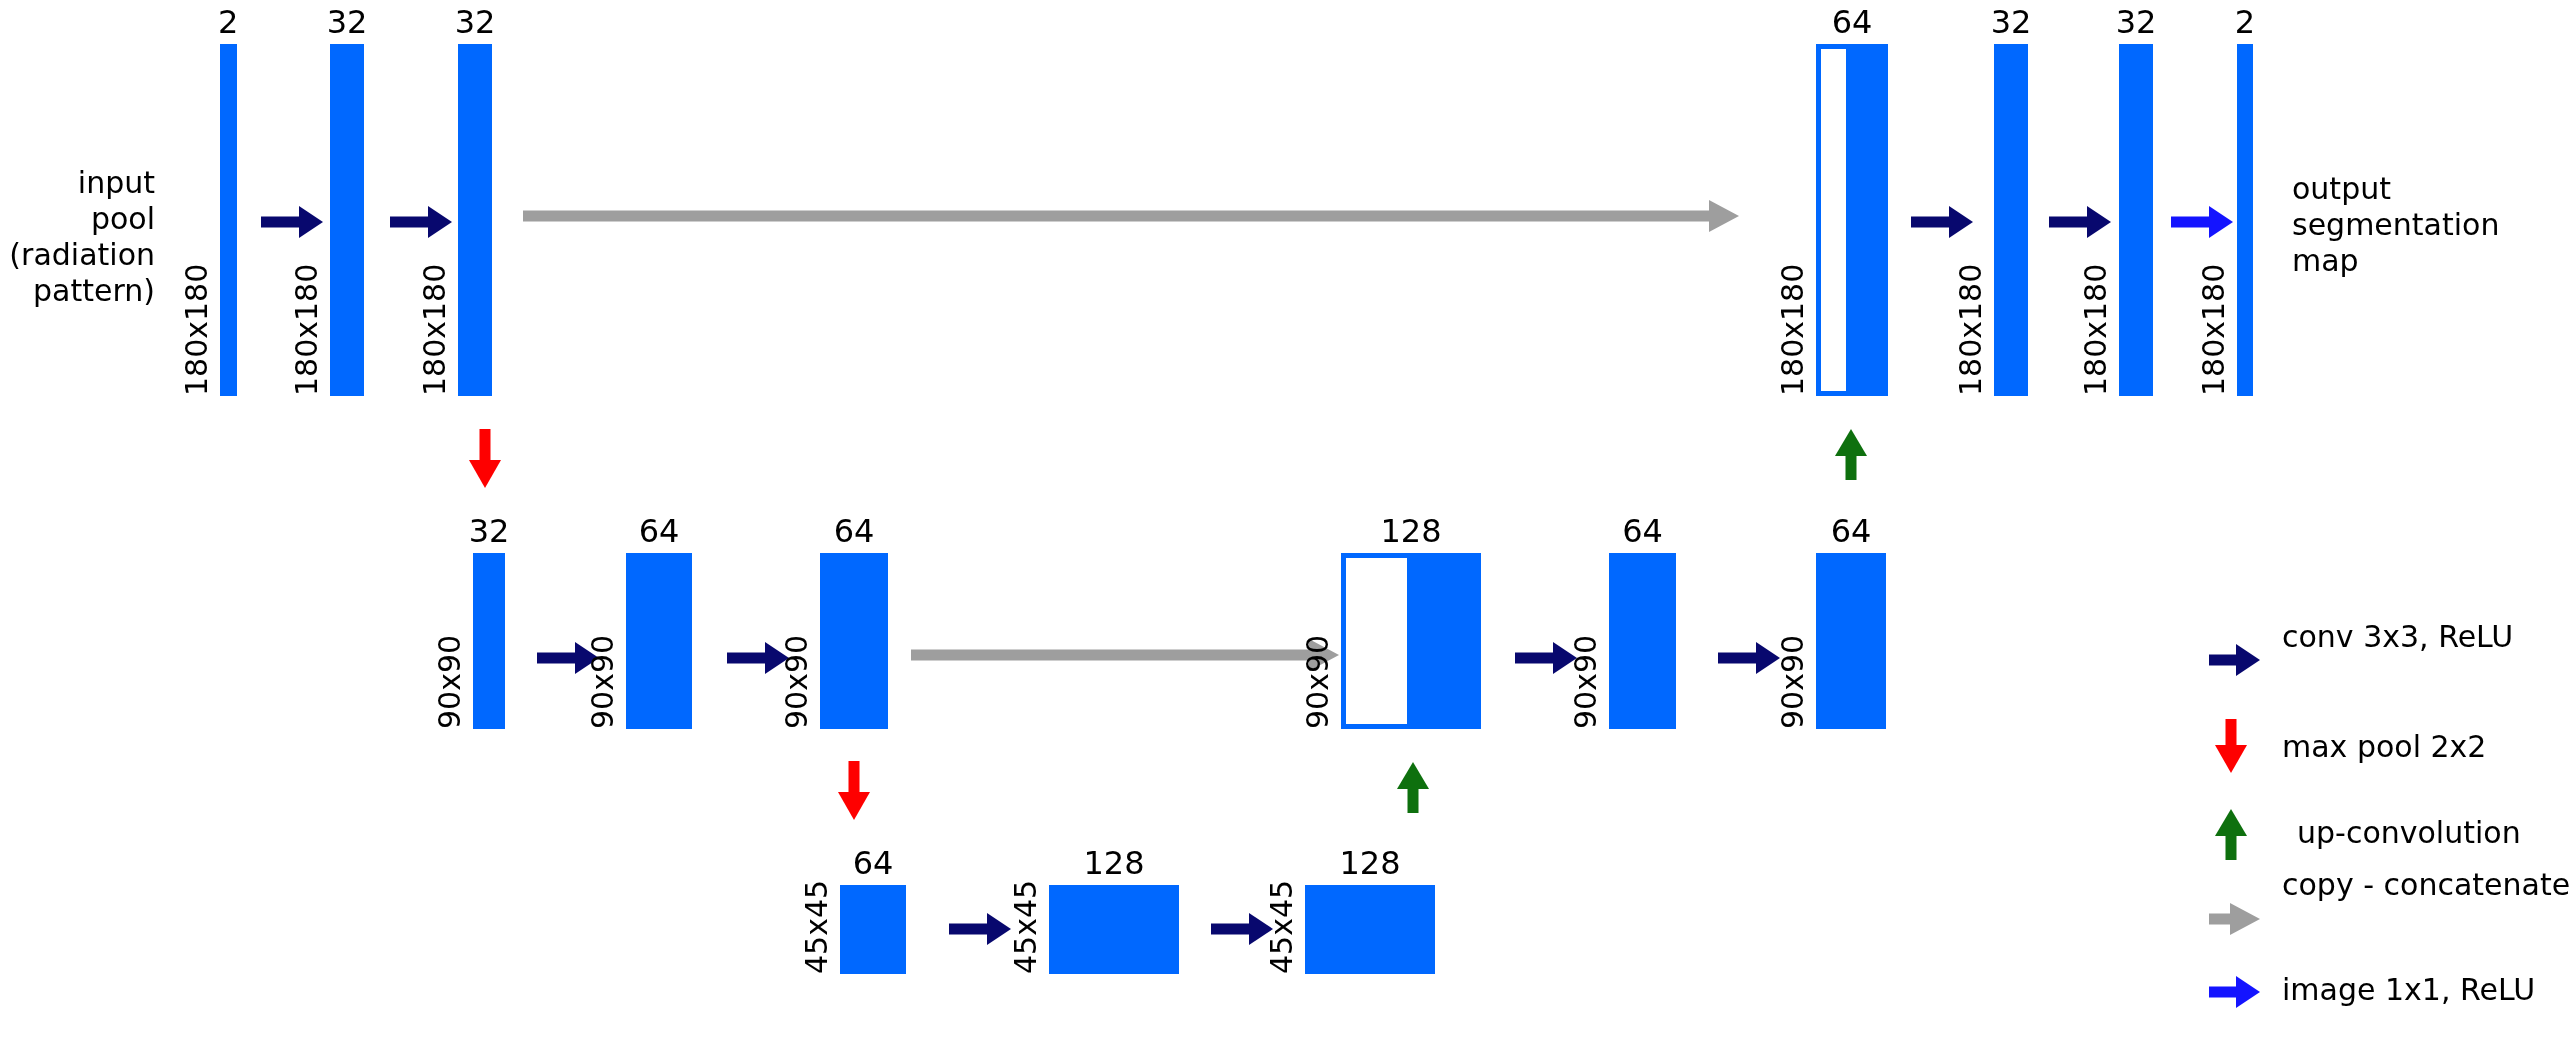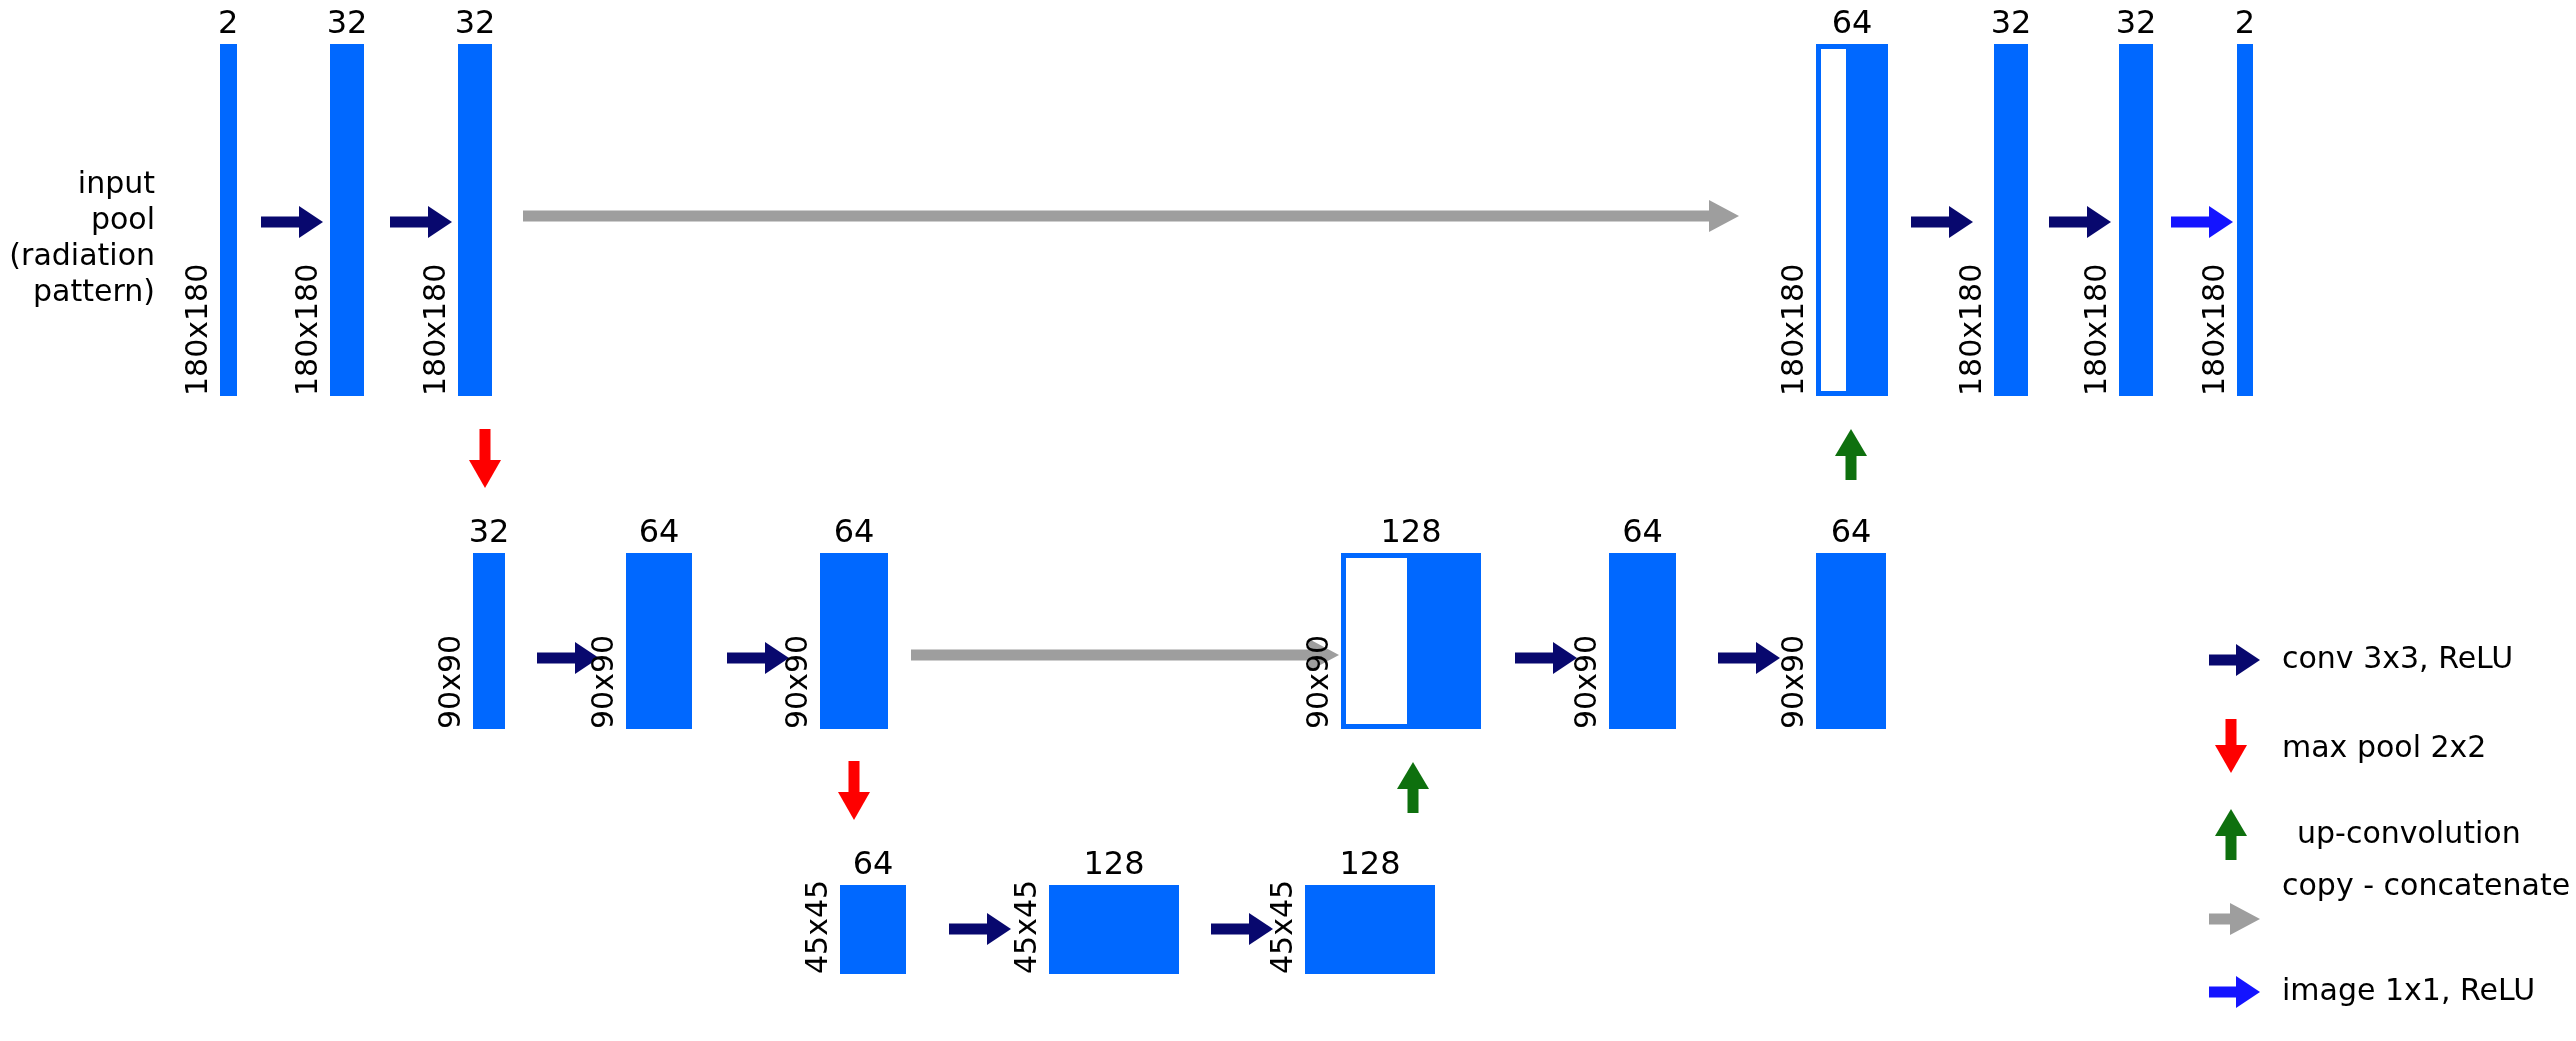--- a/index.html
+++ b/index.html
@@ -55,20 +55,25 @@
 <body>
 
 <div class="canvas">
 
   <div class="io-label input-label">
     <div>input</div>
     <div>pool</div>
     <div>(radiation</div>
     <div>pattern)</div>
   </div>
+  <div class="io-label output-label">
+    <div>output</div>
+    <div>segmentation</div>
+    <div>map</div>
+  </div>
 
   <div class="bar row1" style="left:220px;width:16.6px;">
     <div class="chan">2</div>
     <div class="rect"></div>
     <div class="size">180x180</div>
   </div>
   <div class="arrow right c-navy" style="left:261px;top:206px;width:62px;height:32px;">
       <div class="shaft"></div>
       <div class="head"></div>
     </div>
@@ -225,21 +230,21 @@
   <div class="bar row1" style="left:2237px;width:16px;">
     <div class="chan">2</div>
     <div class="rect"></div>
     <div class="size">180x180</div>
   </div>
 
   <div class="arrow right c-navy" style="left:2209px;top:644px;width:51px;height:32px;">
       <div class="shaft"></div>
       <div class="head"></div>
     </div>
-  <div class="legend-label" style="top:643px;">conv 3x3, ReLU</div>
+  <div class="legend-label" style="top:622px;">conv 3x3, ReLU</div>
 
   <div class="arrow down c-red" style="left:2215px;top:719px;width:32px;height:54px;">
       <div class="shaft"></div>
       <div class="head"></div>
     </div>
   <div class="legend-label" style="top:732px;">max pool 2x2</div>
 
   <div class="arrow up c-green" style="left:2215px;top:809px;width:32px;height:51px;">
       <div class="shaft"></div>
       <div class="head"></div>

